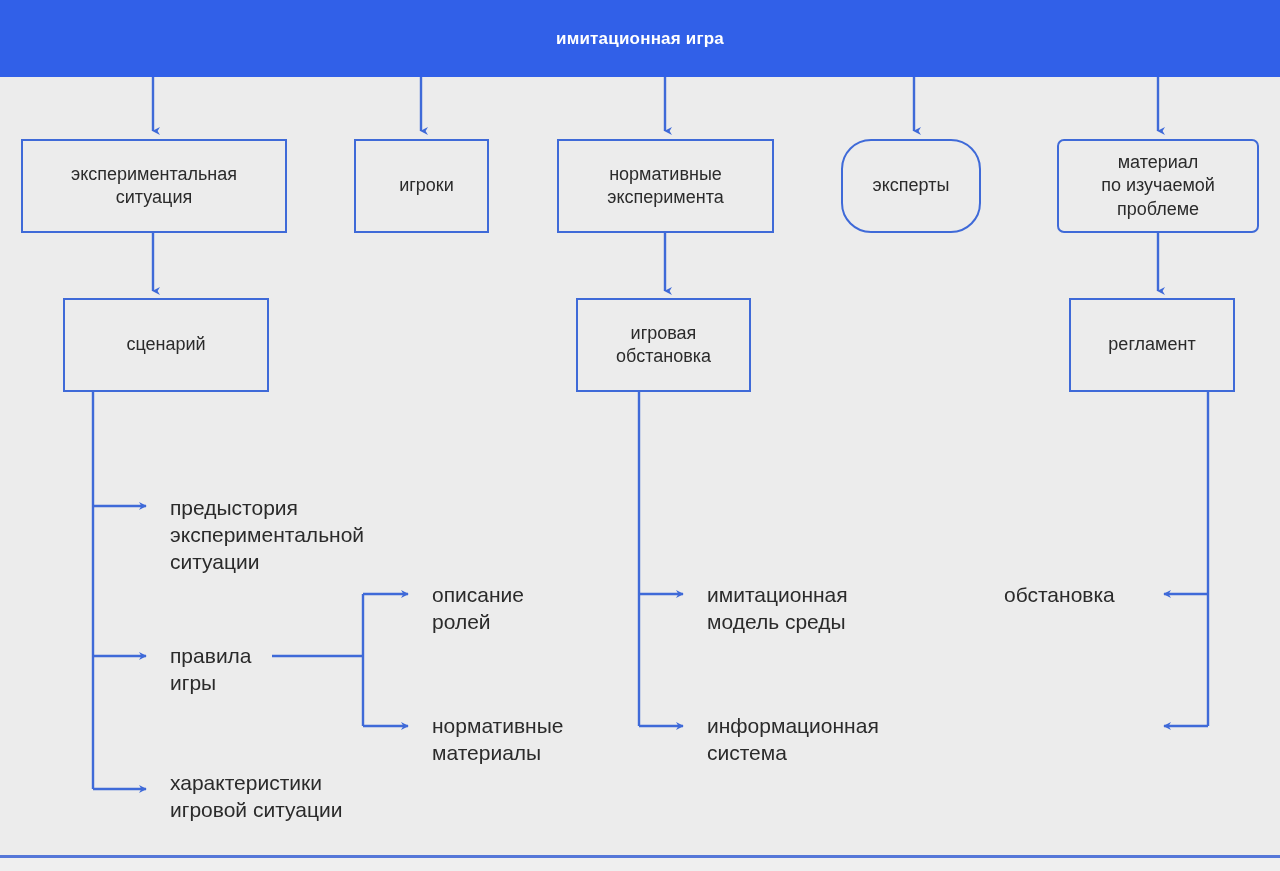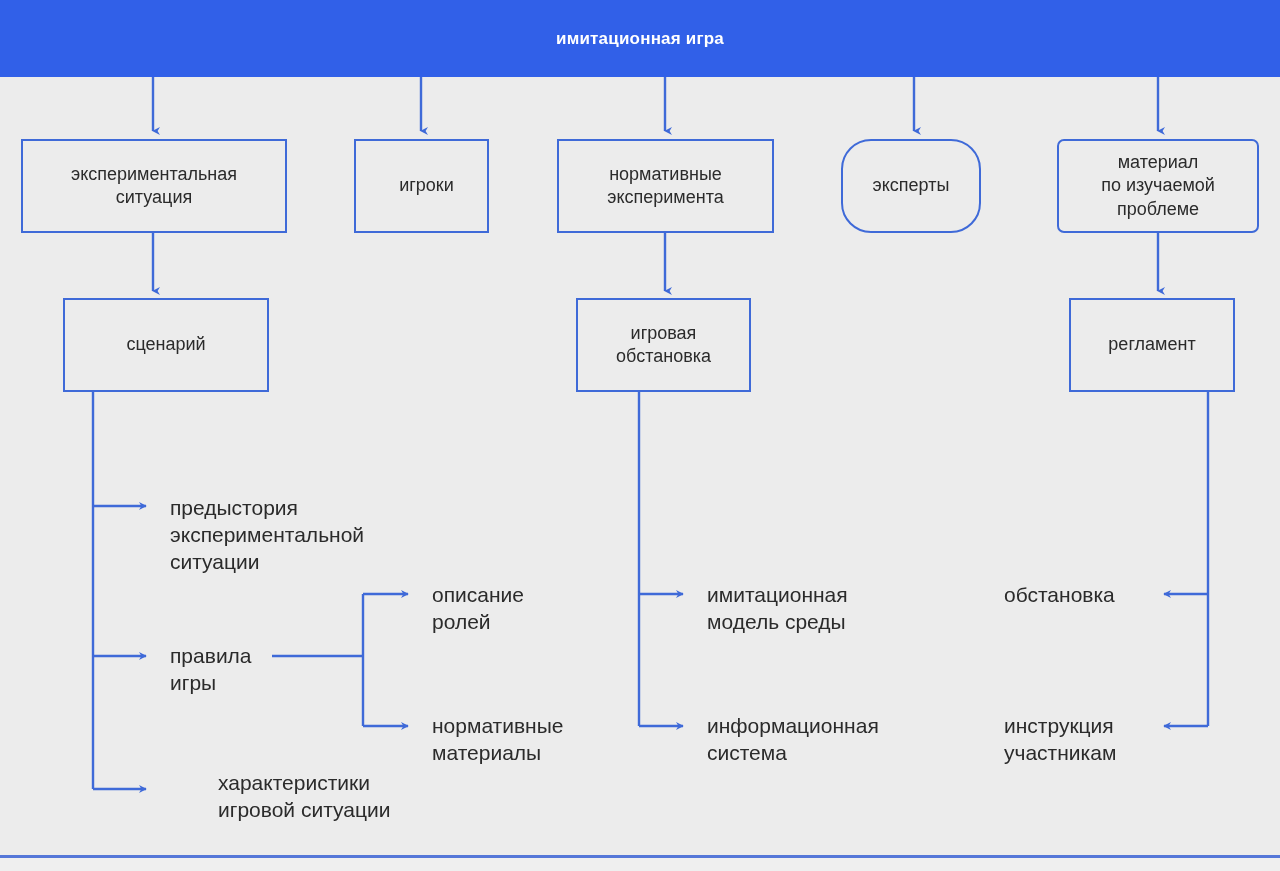--- a/index.html
+++ b/index.html
@@ -183,36 +183,34 @@
     <span class="node-label">регламент</span>
   </div>
 
   <div class="leaf" style="left:170px; top:495px;">предыстория
 экспериментальной
 ситуации</div>
 
   <div class="leaf" style="left:170px; top:643px;">правила
 игры</div>
 
-  <div class="leaf" style="left:170px; top:770px;margin-left:48px;">характеристики
+  <div class="leaf" style="left:170px; top:770px;">характеристики
 игровой ситуации</div>
 
   <div class="leaf" style="left:432px; top:582px;">описание
 ролей</div>
 
   <div class="leaf" style="left:432px; top:713px;">нормативные
 материалы</div>
 
   <div class="leaf" style="left:707px; top:713px;">информационная
 система</div>
 
   <div class="leaf" style="left:707px; top:582px;">имитационная
 модель среды</div>
 
   <div class="leaf right-aligned" style="left:1004px; top:582px;">обстановка</div>
 
-  <div class="leaf right-aligned" style="left:1004px; top:713px;">инструкция
-участникам</div>
 
   <div id="bottom-rule"></div>
   <div id="bottom-strip"></div>
 
 </div>
 
 </body></html>

